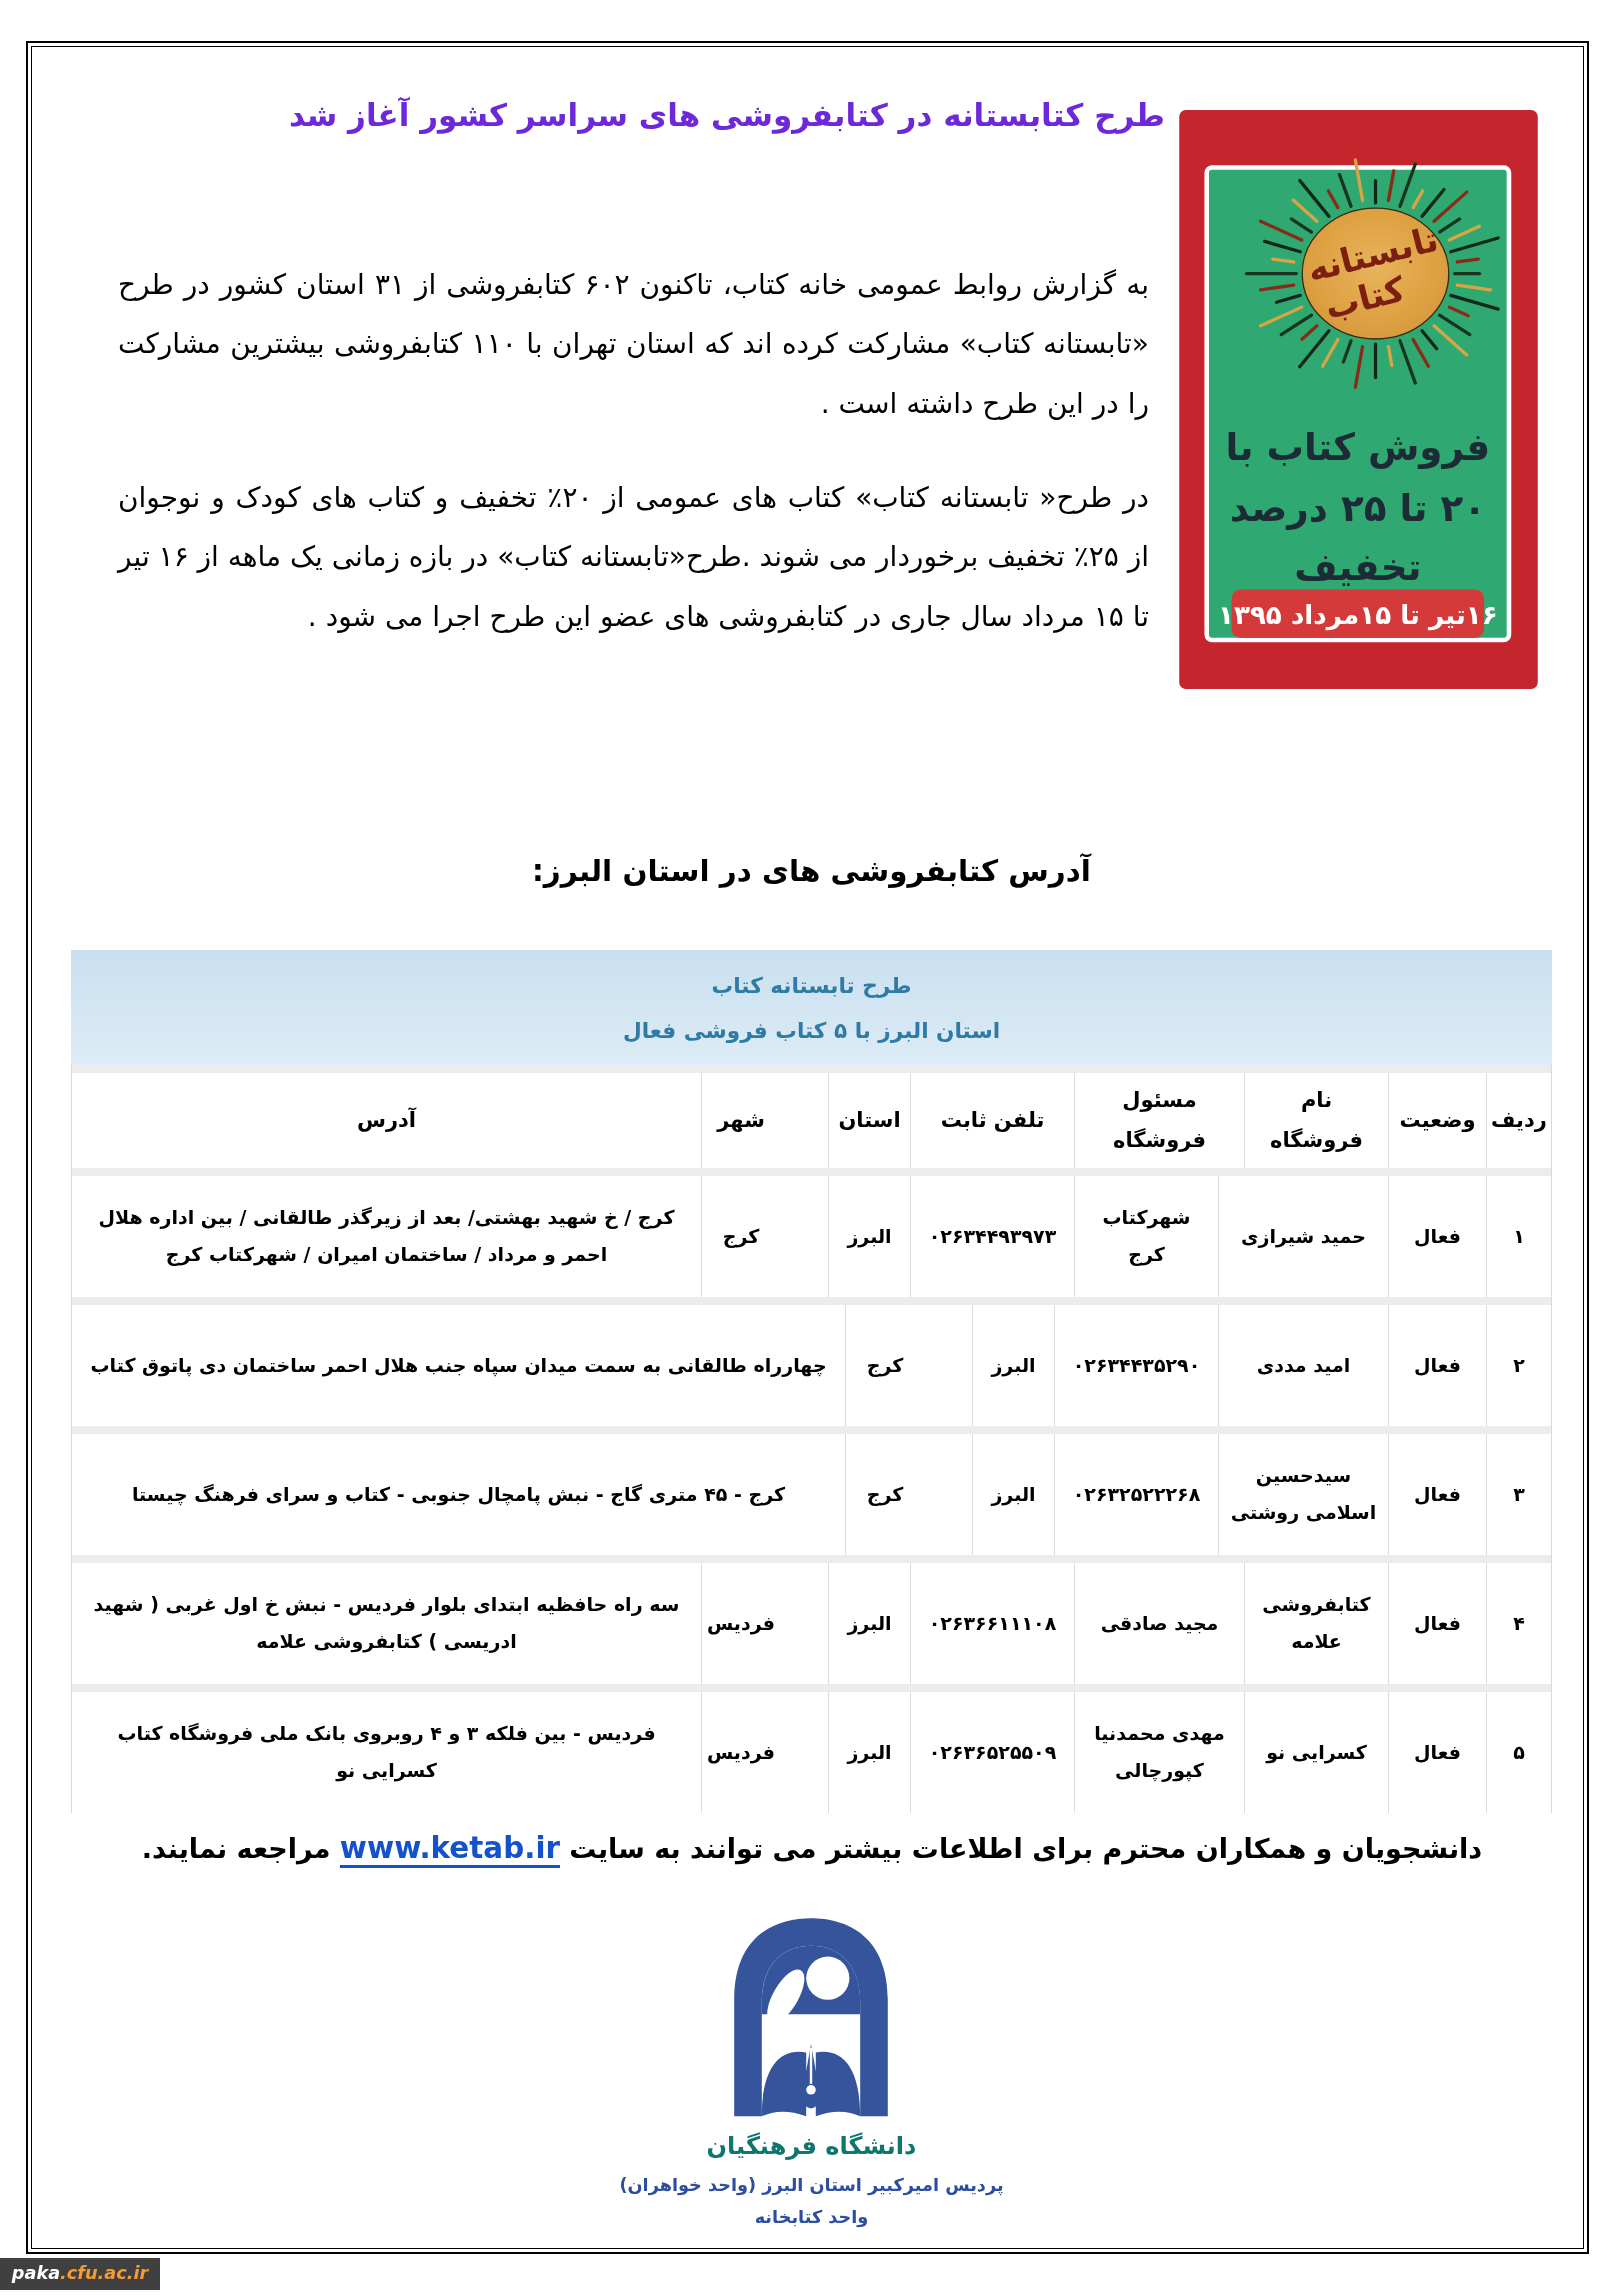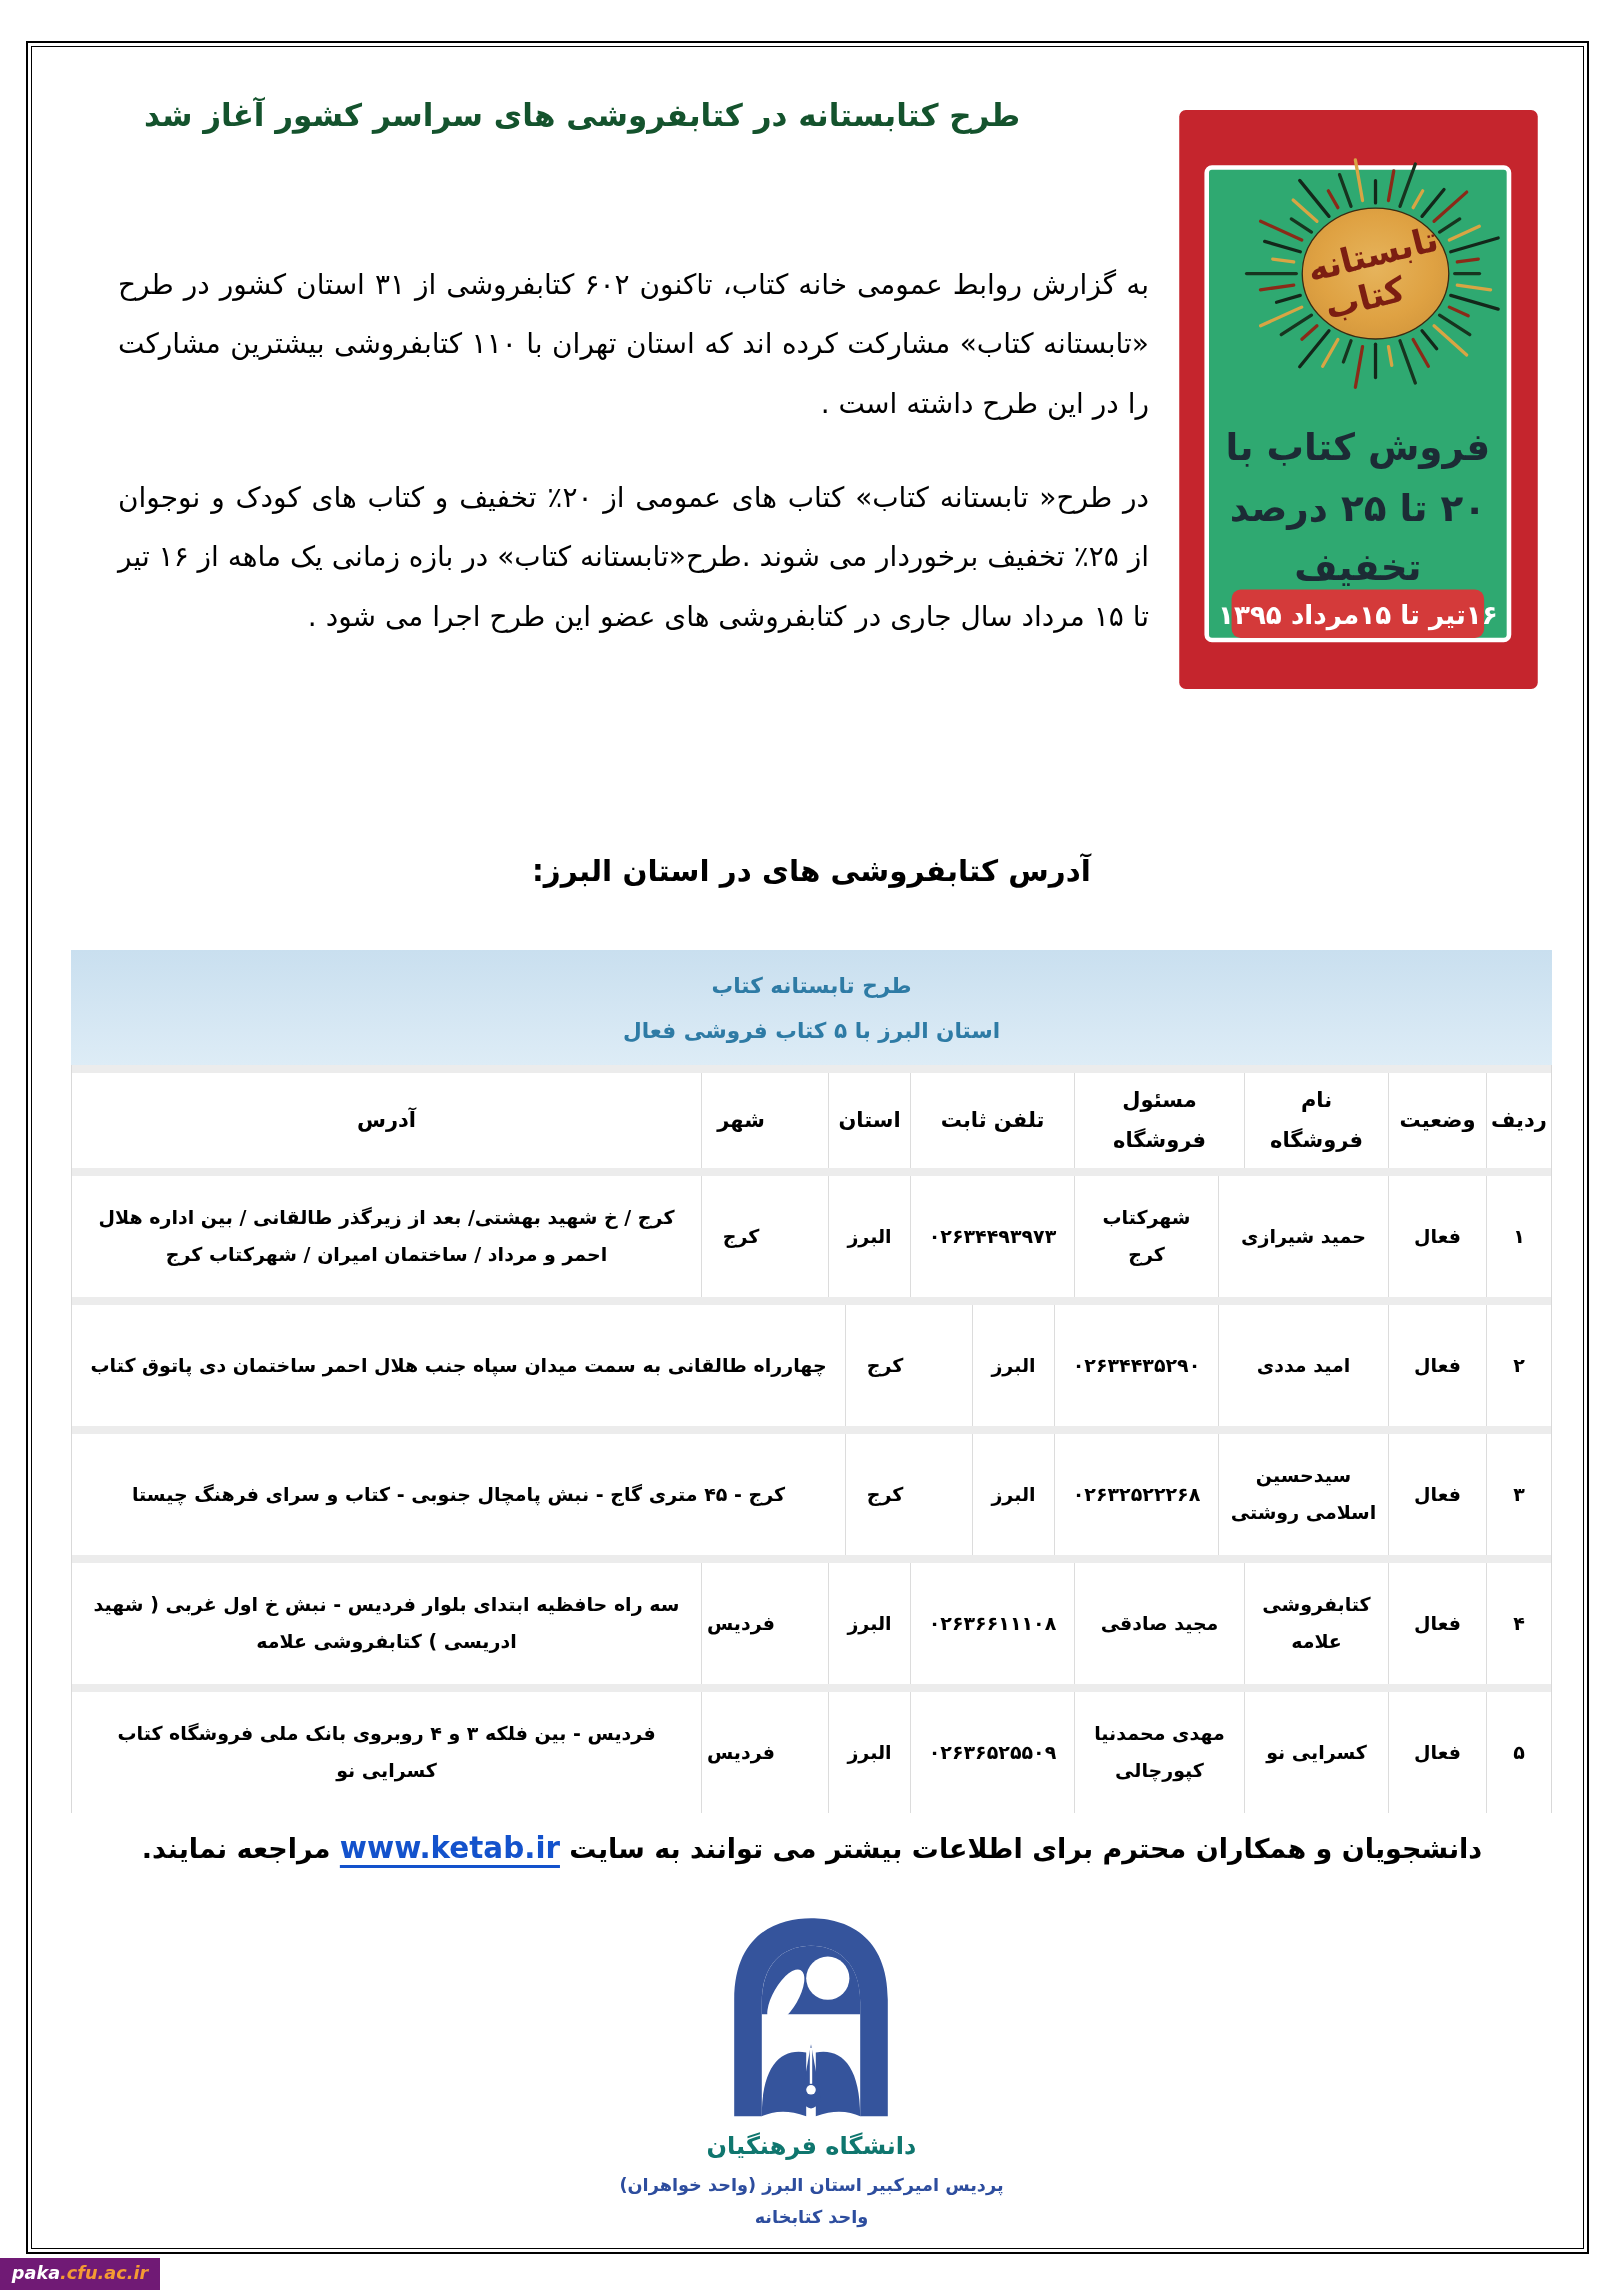--- a/index.html
+++ b/index.html
@@ -4,22 +4,22 @@
 <style>
   html,body{margin:0;padding:0;}
   body{
     width:1623px;height:2295px;position:relative;background:#ffffff;
     font-family:"DejaVu Sans",sans-serif;overflow:hidden;
   }
   .frame{position:absolute;left:26px;top:41px;width:1563px;height:2213px;
     border:2.6px solid #000;box-sizing:border-box;}
   .frame-inner{position:absolute;inset:2.6px;border:1.3px solid #000;}
 
-  .title{position:absolute;left:144px;top:97px;width:1021px;text-align:left;
-    font-size:31px;font-weight:bold;direction:rtl;color:#14532d;}
+  .title{position:absolute;left:144px;top:97px;width:1021px;text-align:right;
+    font-size:31px;font-weight:bold;direction:rtl;color:#6d28d9;}
 
   .poster{position:absolute;left:1179px;top:110px;width:359px;height:579px;}
 
   .body-text{position:absolute;left:118px;top:255px;width:1031px;direction:rtl;
     text-align:justify;font-size:28px;line-height:2.12;color:#000;}
   .body-text p{margin:0 0 35px 0;}
 
   .section-heading{position:absolute;left:71px;top:854px;width:1481px;text-align:center;
     font-size:29.4px;font-weight:bold;direction:rtl;color:#000;}
 
@@ -50,21 +50,21 @@
     text-underline-offset:6.5px;font-size:29.4px;font-weight:bold;}
 
   .logo-svg{position:absolute;left:703px;top:1905px;width:216px;height:216px;}
   .logo-name{position:absolute;left:550px;top:2132px;width:523px;text-align:center;
     color:#0f766e;font-size:24px;font-weight:bold;direction:rtl;}
   .logo-campus{position:absolute;left:550px;top:2175px;width:523px;text-align:center;
     color:#2d4d9e;font-size:17.7px;font-weight:bold;direction:rtl;}
   .logo-unit{position:absolute;left:550px;top:2207px;width:523px;text-align:center;
     color:#2d4d9e;font-size:17.7px;font-weight:bold;direction:rtl;}
 
-  .watermark{position:absolute;left:0;top:2258px;background:#701a75;
+  .watermark{position:absolute;left:0;top:2258px;background:#404040;
     font-style:italic;font-weight:bold;font-size:17.7px;padding:5.2px 11.8px 6.5px 11.8px;}
   .watermark .wm-light{color:#ffffff;}
   .watermark .wm-orange{color:#f49b33;}
 </style>
 <title>طرح کتابستانه در کتابفروشی های سراسر کشور آغاز شد</title></head>
 <body>
 
 <div class="frame">
   <div class="frame-inner"></div>
 </div>

